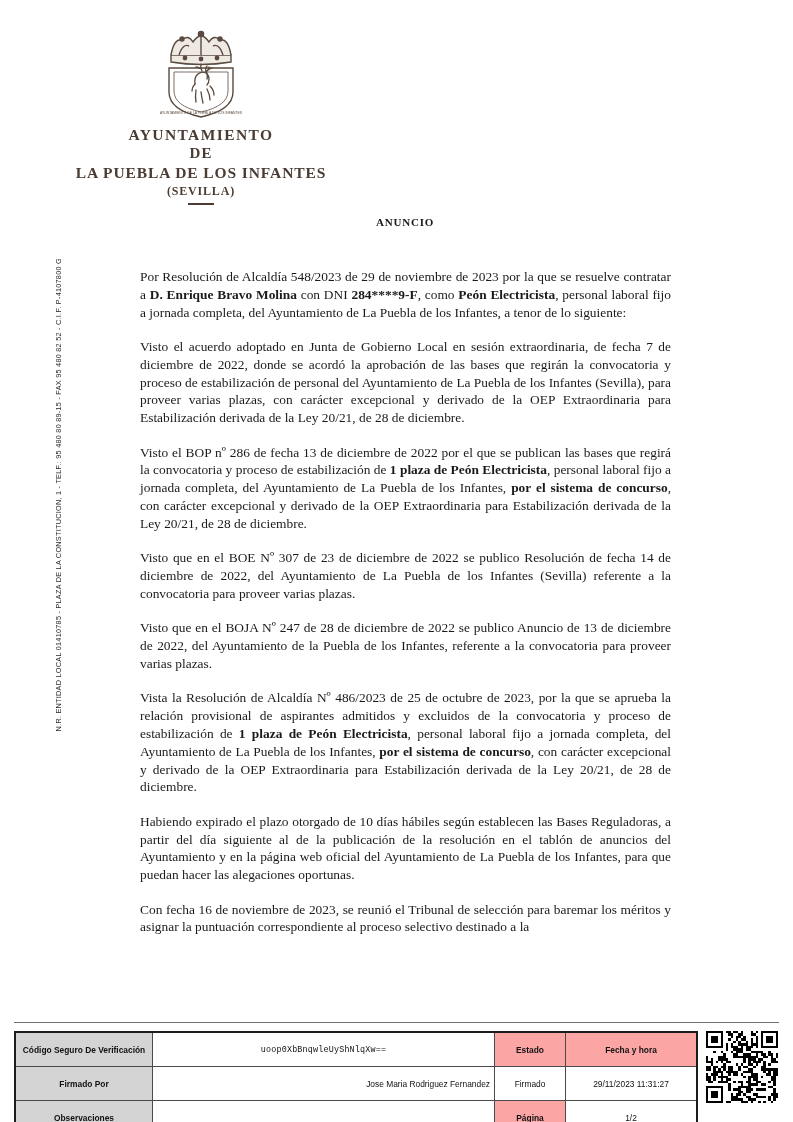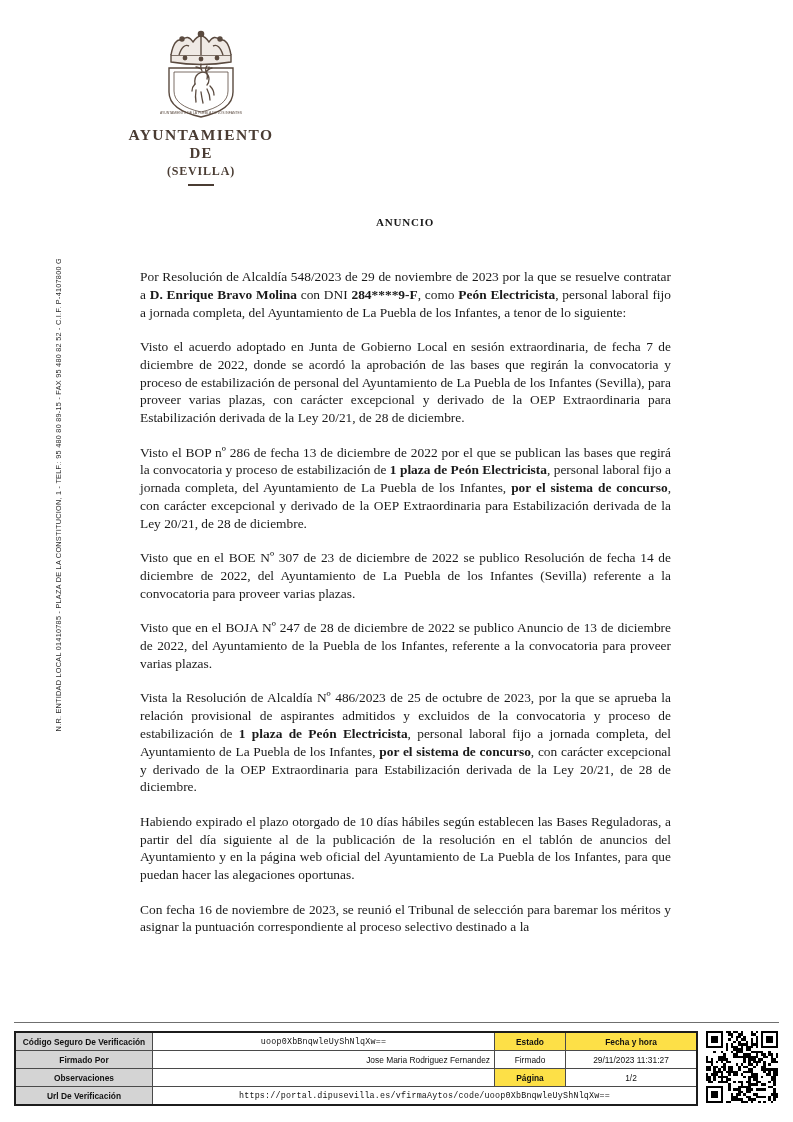--- a/index.html
+++ b/index.html
@@ -139,42 +139,42 @@
     width: 684px;
     border: 2px solid #1c1c1c;
     border-collapse: collapse;
     background: #fff;
     table-layout: fixed;
     font-family: "Liberation Sans", "DejaVu Sans", sans-serif;
   }
   .sig-table td {
     border: 1px solid #4a4a4a;
     height: 17px;
-    padding: 0 4px;
+    padding: 8px 4px;
     font-size: 8.4px;
     color: #111;
     vertical-align: middle;
   }
   .lbl {
     background: #d4d4d4;
     text-align: center;
     font-weight: 700;
     width: 128px;
   }
   .val { background: #fff; text-align: right; }
   .mono {
     font-family: "Liberation Mono", "DejaVu Sans Mono", monospace;
     font-size: 8.2px;
     text-align: center;
     color: #3a3a3a;
     letter-spacing: 0.2px;
     margin-top: 32px;
   }
   .hdr {
-    background: #fde047;
+    background: #fca5a5;
     text-align: center;
     font-weight: 700;
   }
   .ctr { text-align: center; }
   .w-estado { width: 62px; }
   .w-fecha  { width: 122px; }
   .tall { height: 34px; }
 
   .qr-box {
     width: 72px;
@@ -222,20 +222,21 @@
         <path d="M51 50 q-1 -4 1 -6 M51 50 q3 -2 3 -5 M53 48 q2 -2 4 -2"></path>
         <path d="M47 49 q-2 -4 -1 -7 M46 47 q-3 -2 -5 -2"></path>
         <path d="M41 68 q-1 7 0 12 M46 70 q1 7 2 11 M52 67 q3 6 3 11 M55 64 q4 4 4 9"></path>
         <path d="M40 62 q-3 3 -3 7"></path>
         <circle cx="53" cy="55" r="0.9" fill="#5a4a3f" stroke="none"></circle>
       </g>
     </svg>
 
     <div class="lh-line lh-org">AYUNTAMIENTO</div>
     <div class="lh-line lh-de">DE</div>
+    <div class="lh-line lh-town">LA PUEBLA DE LOS INFANTES</div>
     <div class="lh-line lh-prov">(SEVILLA)</div>
     <div class="lh-rule"></div>
   </div>
 
   <div class="side-text">N.R. ENTIDAD LOCAL 01410785 - PLAZA DE LA CONSTITUCION, 1 - TELF.: 95 480 80 89-15 - FAX 95 480 82 52 - C.I.F. P-4107800 G</div>
 
   <div class="doc-title">ANUNCIO</div>
 
   <div class="body-col" id="body-col">
       <p>Por Resolución de Alcaldía 548/2023 de 29 de noviembre de 2023 por la que se resuelve contratar a <b>D. Enrique Bravo Molina</b> con DNI <b>284****9-F</b>, como <b>Peón Electricista</b>, personal laboral fijo a jornada completa, del Ayuntamiento de La Puebla de los Infantes, a tenor de lo siguiente:</p>

